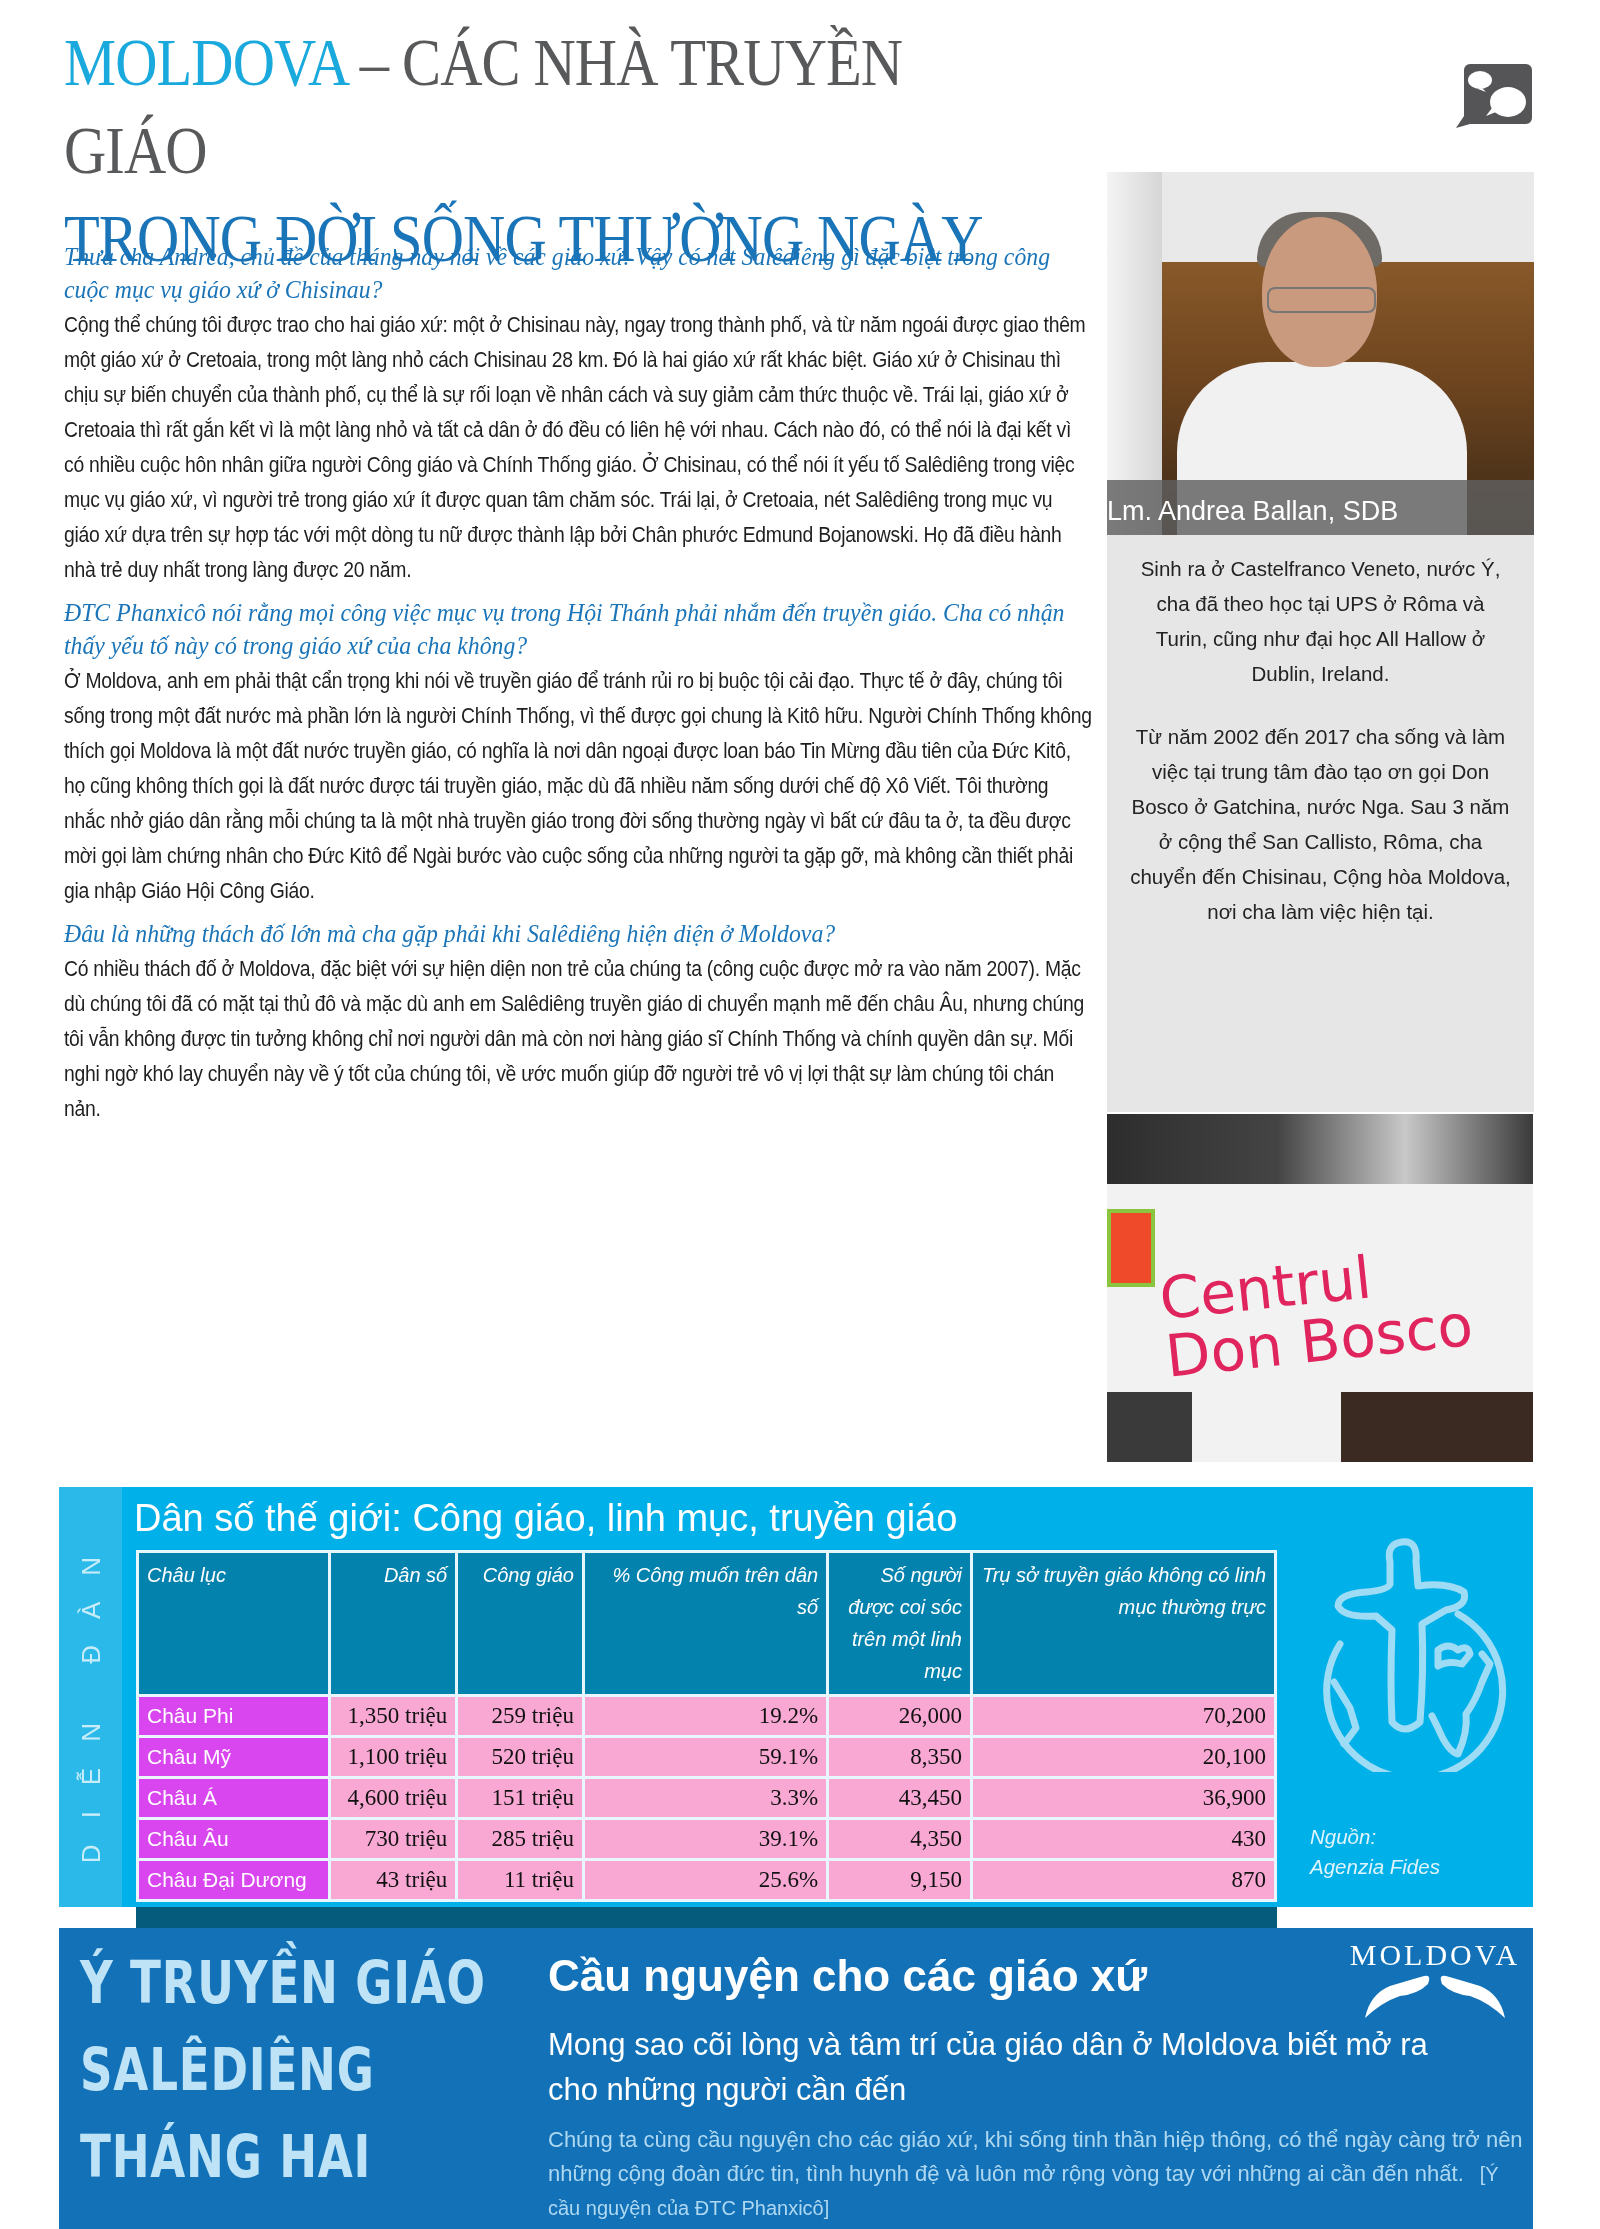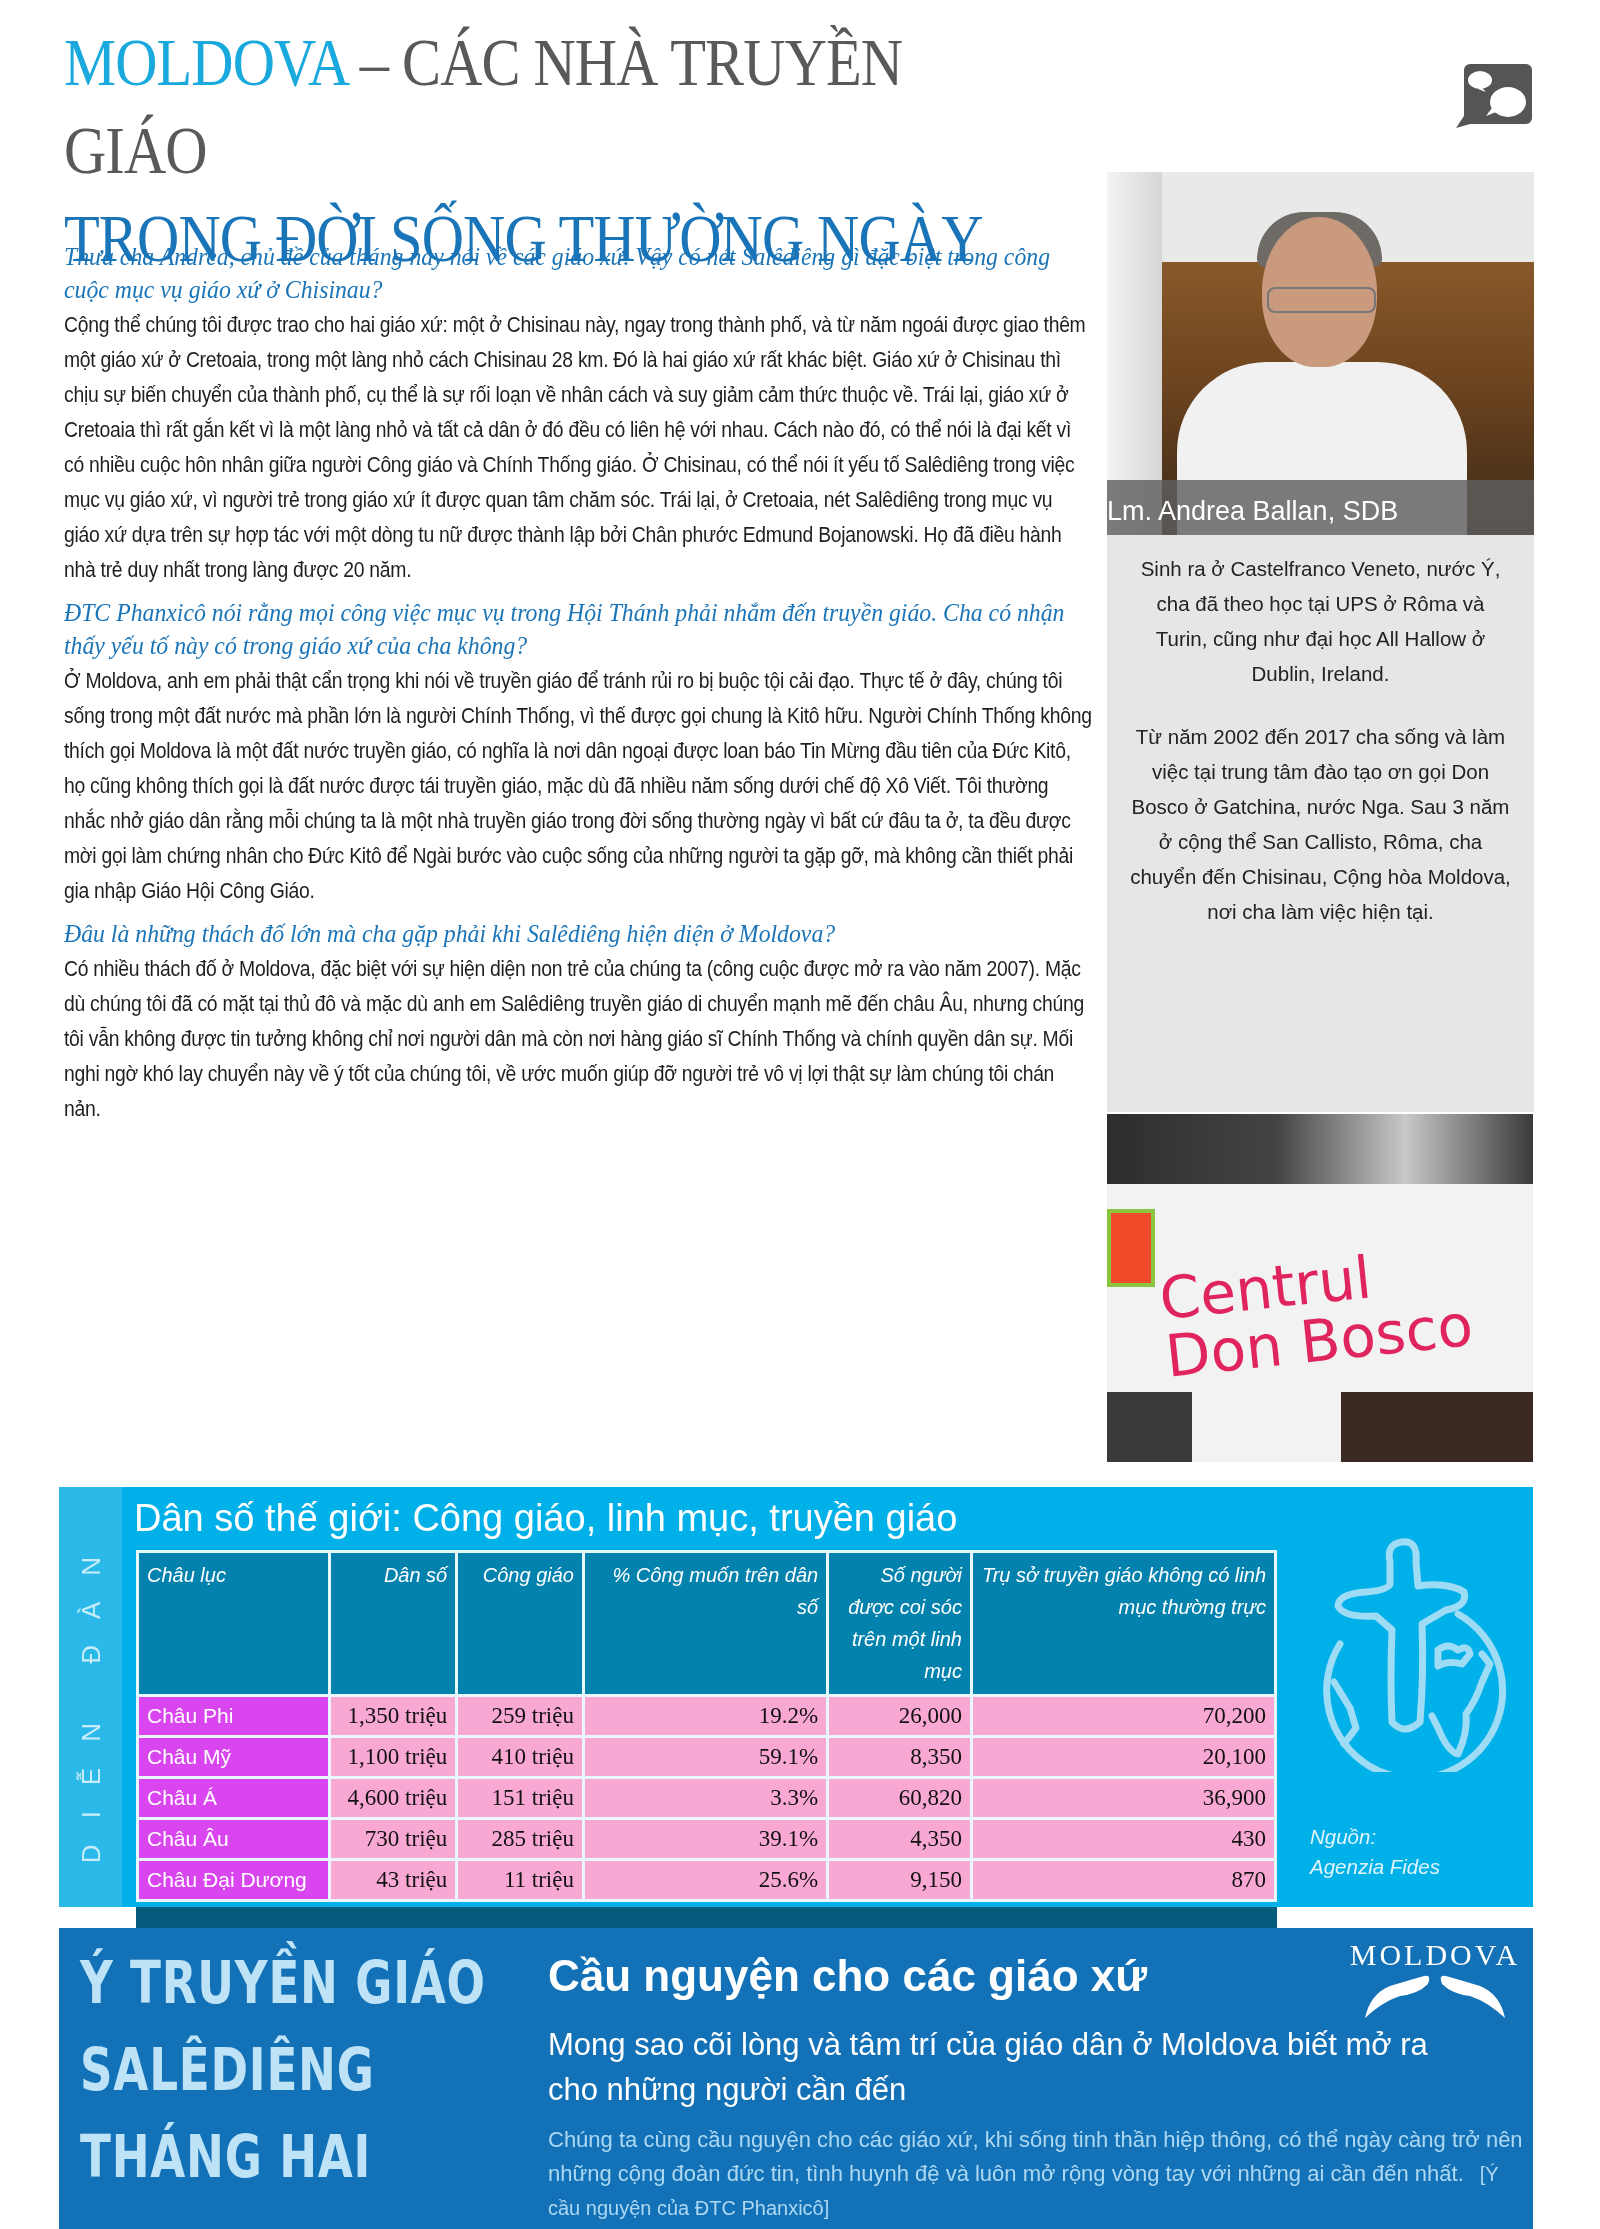--- a/index.html
+++ b/index.html
@@ -146,31 +146,31 @@
       <td class="cont">Châu Phi</td>
       <td>1,350 triệu</td>
       <td>259 triệu</td>
       <td>19.2%</td>
       <td>26,000</td>
       <td>70,200</td>
     </tr>
     <tr>
       <td class="cont">Châu Mỹ</td>
       <td>1,100 triệu</td>
-      <td>410 triệu</td>
+      <td>520 triệu</td>
       <td>59.1%</td>
       <td>8,350</td>
       <td>20,100</td>
     </tr>
     <tr>
       <td class="cont">Châu Á</td>
       <td>4,600 triệu</td>
       <td>151 triệu</td>
       <td>3.3%</td>
-      <td>60,820</td>
+      <td>43,450</td>
       <td>36,900</td>
     </tr>
     <tr>
       <td class="cont">Châu Âu</td>
       <td>730 triệu</td>
       <td>285 triệu</td>
       <td>39.1%</td>
       <td>4,350</td>
       <td>430</td>
     </tr>

